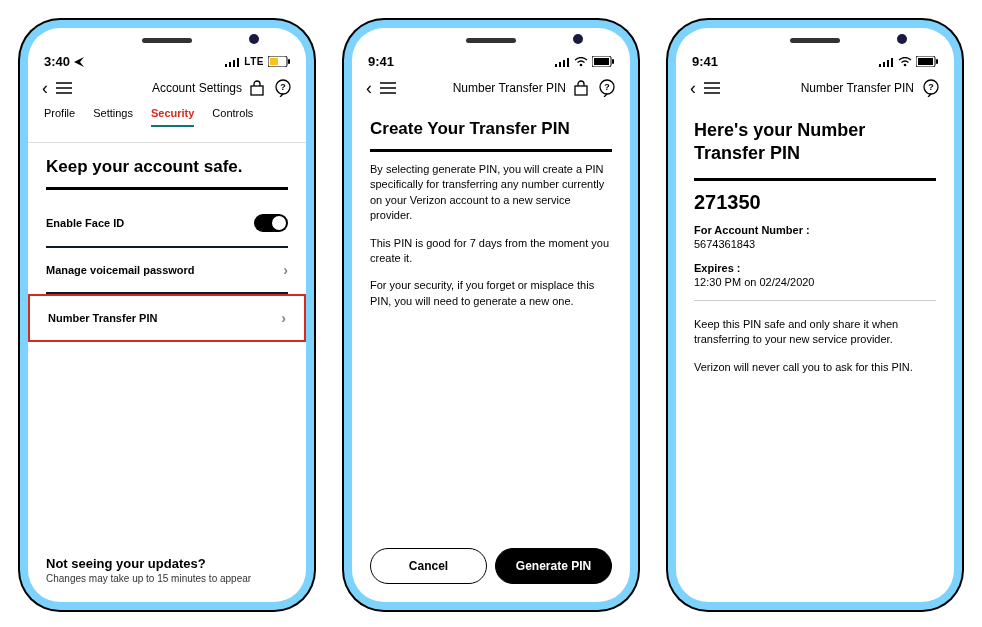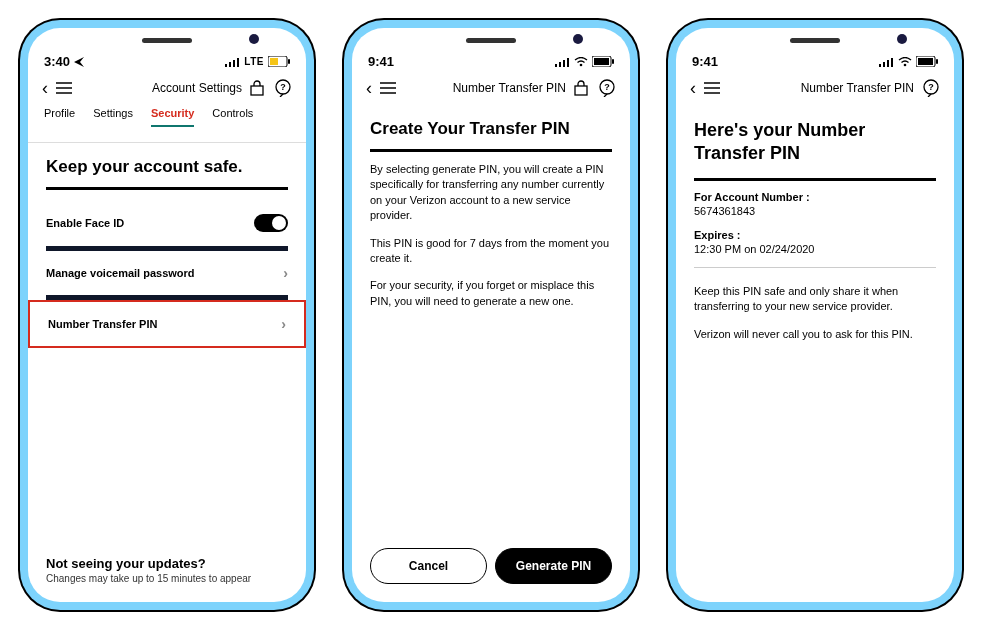--- a/index.html
+++ b/index.html
@@ -81,21 +81,21 @@
   }
   .tab { padding-bottom: 6px; cursor:pointer; }
   .tab.active { color:#d52b1e; border-bottom: 2px solid #0f766e; margin-bottom:-1px; font-weight:600;}
   .content { padding: 14px 18px; flex:1; overflow:hidden; position:relative; }
   .h1 { font-weight:800; font-size:17px; margin-bottom:10px; }
   .h1b { font-weight:800; font-size:18px; margin-bottom:14px; line-height:1.25;}
   .thickdiv { border-bottom: 3px solid #000; margin-bottom: 10px; }
   .row {
     display:flex; justify-content:space-between; align-items:center;
     padding: 14px 0;
-    border-bottom: 5px solid #0f172a;
+    border-bottom: 2px solid #0f172a;
     font-size: 11px; font-weight:700;
   }
   .row.noborder { border-bottom:none; }
   .toggle { width:34px; height:18px; background:#000; border-radius:10px; position:relative; }
   .toggle::after { content:""; position:absolute; right:2px; top:2px; width:14px; height:14px; background:#fff; border-radius:50%; }
   .chevsm { color:#888; font-size:14px; }
   .highlight {
     border: 2px solid #d52b1e;
     margin: 0 -18px;
     padding: 0 18px;
@@ -322,20 +322,21 @@
               <circle cx="9" cy="8" r="7" fill="none" stroke="#000" stroke-width="1.3"></circle>
               <path d="M9 15 L6 18" stroke="#000" stroke-width="1.3" fill="none"></path>
               <text x="9" y="11" text-anchor="middle" font-size="9" font-weight="700">?</text>
             </svg>
         </span>
       </span>
     </div>
     <div class="content">
       <div class="h1b">Here's your Number Transfer PIN</div>
       <div class="thickdiv"></div>
+      <div class="pin">271350</div>
       <div class="lbl">For Account Number :</div>
       <div class="val">5674361843</div>
       <div class="lbl">Expires :</div>
       <div class="val">12:30 PM on 02/24/2020</div>
       <div class="thin"></div>
       <div class="small">Keep this PIN safe and only share it when transferring to your new service provider.</div>
       <div class="small">Verizon will never call you to ask for this PIN.</div>
     </div>
   </div>
 </div>

